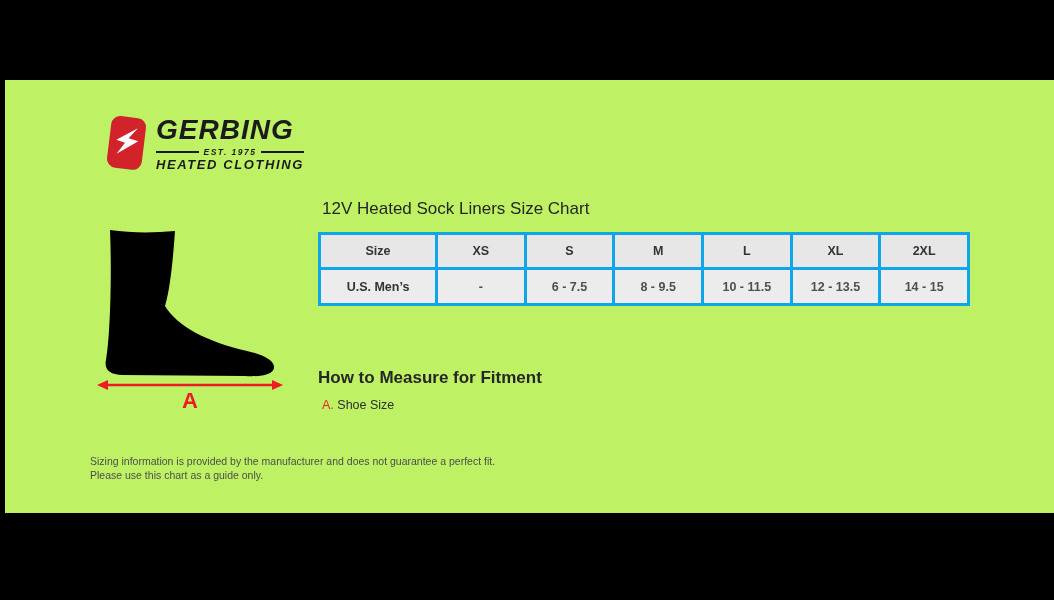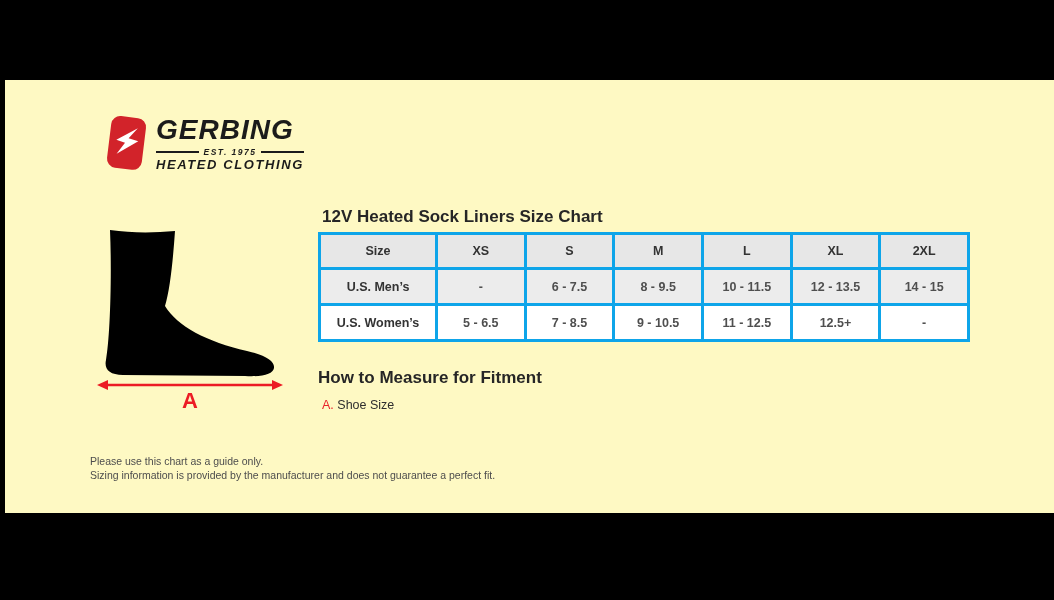--- a/index.html
+++ b/index.html
@@ -1,32 +1,32 @@
 <!DOCTYPE html>
 <html><head>
 <meta charset="utf-8">
 <style>
   * { margin:0; padding:0; box-sizing:border-box; }
   html,body { width:1054px; height:600px; overflow:hidden; }
   body { background:#000; position:relative; font-family:"Liberation Sans", sans-serif; }
 
-  .panel { position:absolute; left:5px; top:80px; width:1049px; height:433px; background:#fef9c3; }
+  .panel { position:absolute; left:5px; top:80px; width:1049px; height:433px; background:#bef264; }
 
   
   .logo { position:absolute; left:100px; top:34px; display:flex; align-items:flex-start; gap:7px; }
   .logo-icon { width:44px; height:58px; }
   .logo-text { display:flex; flex-direction:column; width:148px; padding-top:2px; }
   .brand { font-size:28px; font-weight:bold; font-style:italic; letter-spacing:1px; color:#1b1b1b; line-height:1; white-space:nowrap; }
   .est-row { display:flex; align-items:center; gap:4px; margin-top:3px; }
   .est-line { flex:1; height:2px; background:#1b1b1b; }
   .est { font-size:8.5px; font-weight:bold; font-style:italic; letter-spacing:1.5px; color:#1b1b1b; white-space:nowrap; }
   .tagline { font-size:13px; font-weight:bold; font-style:italic; letter-spacing:1.6px; color:#1b1b1b; margin-top:0; white-space:nowrap; }
 
   
-  .chart-title { position:absolute; left:317px; top:119px; font-size:17px; font-weight:bold; color:#262626;margin-top:8px; }
+  .chart-title { position:absolute; left:317px; top:119px; font-size:17px; font-weight:normal; color:#262626; }
   .size-table { position:absolute; left:313px; top:152px; width:652px; border-collapse:collapse; table-layout:fixed; border:1px solid #8f8f8f; }
   .size-table th, .size-table td { border:3px solid #0ea5e9; text-align:center; vertical-align:middle; font-size:12.5px; }
   .size-table thead th { background:#e7e7e7; height:35px; font-weight:bold; color:#333; }
   .size-table tbody th { font-weight:bold; color:#333; }
   .size-table tbody td { color:#4f4f4f; font-weight:600; }
   .size-table tbody tr { height:36px; }
   .size-table tbody tr.row-gray th, .size-table tbody tr.row-gray td { background:#ececec; }
   .size-table tbody tr.row-white th, .size-table tbody tr.row-white td { background:#ffffff; }
 
   
@@ -106,36 +106,27 @@
     <tbody>
       <tr class="row-gray">
         <th>U.S. Men’s</th>
         <td>-</td>
         <td>6 - 7.5</td>
         <td>8 - 9.5</td>
         <td>10 - 11.5</td>
         <td>12 - 13.5</td>
         <td>14 - 15</td>
       </tr>
-      <tr class="row-white">
-        <th>U.S. Women’s</th>
-        <td>5 - 6.5</td>
-        <td>7 - 8.5</td>
-        <td>9 - 10.5</td>
-        <td>11 - 12.5</td>
-        <td>12.5+</td>
-        <td>-</td>
-      </tr>
     </tbody>
   </table>
 
   <div class="measure-heading">How to Measure for Fitment</div>
   <div class="measure-item">
     <span class="measure-letter">A.</span>
     <span>Shoe Size</span>
   </div>
 
   <div class="footer-note">
+    <div>Sizing information is provided by the manufacturer and does not guarantee a perfect fit.</div>
     <div>Please use this chart as a guide only.</div>
-    <div>Sizing information is provided by the manufacturer and does not guarantee a perfect fit.</div>
   </div>
 
 </div>
 
 </body></html>

